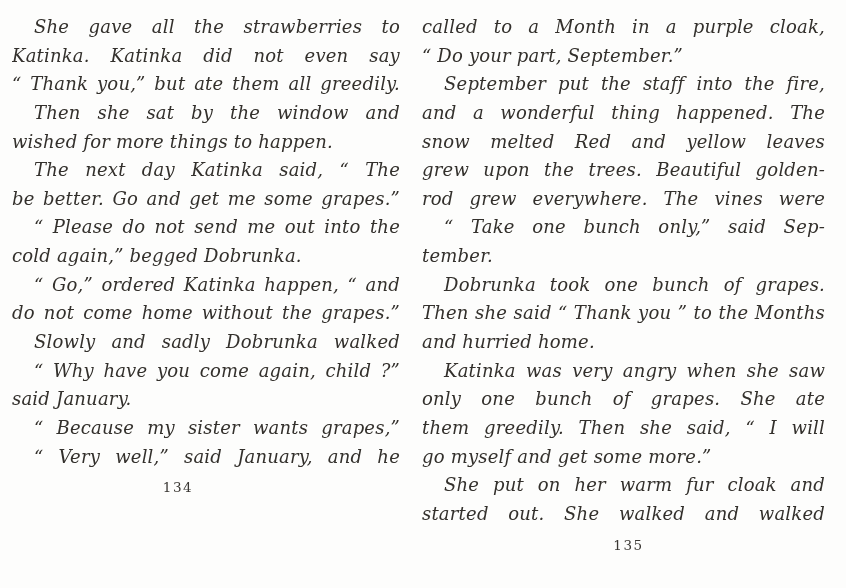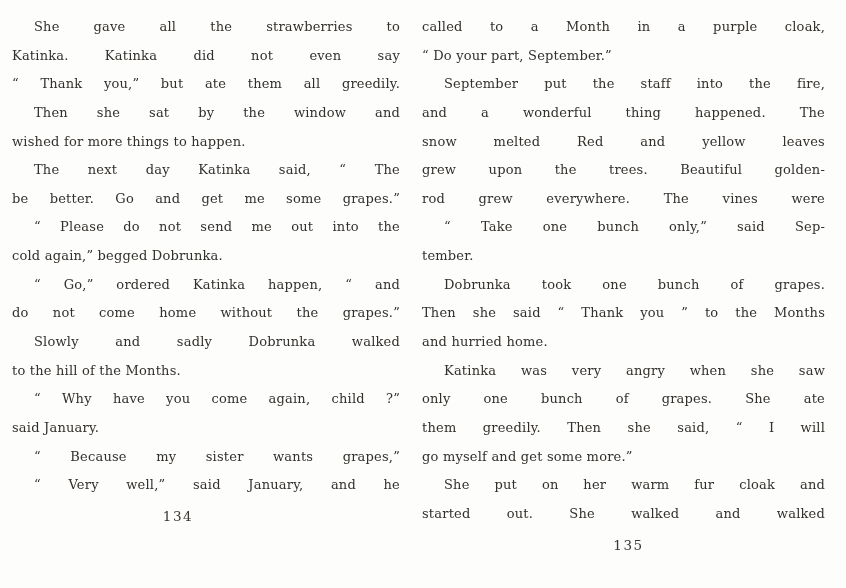--- a/index.html
+++ b/index.html
@@ -20,24 +20,25 @@
   }
   .page {
     position: absolute;
     top: 13px;
   }
   .page-left  { left: 12px;  width: 388px; }
   .page-right { left: 422px; width: 403px; }
   .line {
     height: 28.65px;
     line-height: 28.65px;
-    font-size: 13px;
+    font-size: 18px;
     letter-spacing: 0.2px;
     white-space: normal;
     overflow: hidden;
+    font-style: italic;
   }
   .j {
     text-align: justify;
     text-align-last: justify;
   }
   .ind { text-indent: 22px; }
   .pagenum {
     margin-top: 8px;
     text-align: center;
     font-size: 13.5px;
@@ -58,21 +59,20 @@
     <div class="line j">“ Thank you,” but ate them all greedily.</div>
     <div class="line ind j">Then she sat by the window and</div>
     <div class="line">wished for more things to happen.</div>
     <div class="line ind j">The next day Katinka said, “ The</div>
     <div class="line j">be better. Go and get me some grapes.”</div>
     <div class="line ind j">“ Please do not send me out into the</div>
     <div class="line">cold again,” begged Dobrunka.</div>
     <div class="line ind j">“ Go,” ordered Katinka happen, “ and</div>
     <div class="line j">do not come home without the grapes.”</div>
     <div class="line ind j">Slowly and sadly Dobrunka walked</div>
-    <div class="line">to the hill of the Months.</div>
     <div class="line ind j">“ Why have you come again, child ?”</div>
     <div class="line">said January.</div>
     <div class="line ind j">“ Because my sister wants grapes,”</div>
     <div class="line ind j">“ Very well,” said January, and he</div>
     <div class="pagenum">134</div>
   </div>
 
   <div class="page page-right">
     <div class="line j">called to a Month in a purple cloak,</div>
     <div class="line">“ Do your part, September.”</div>

